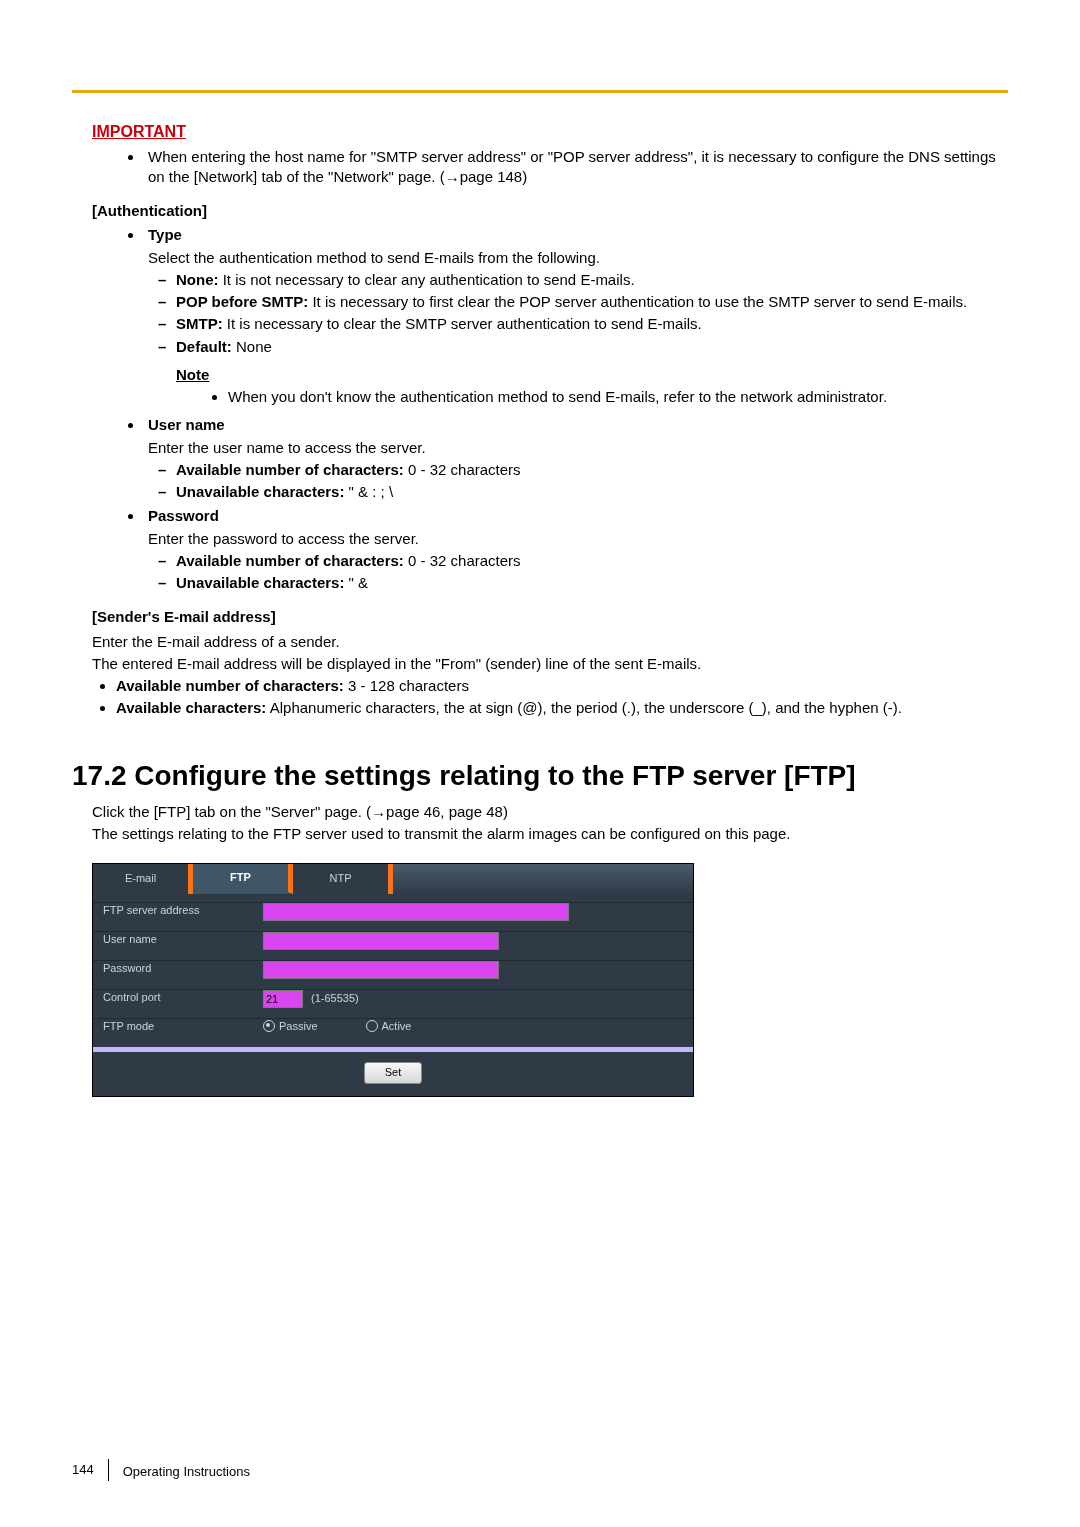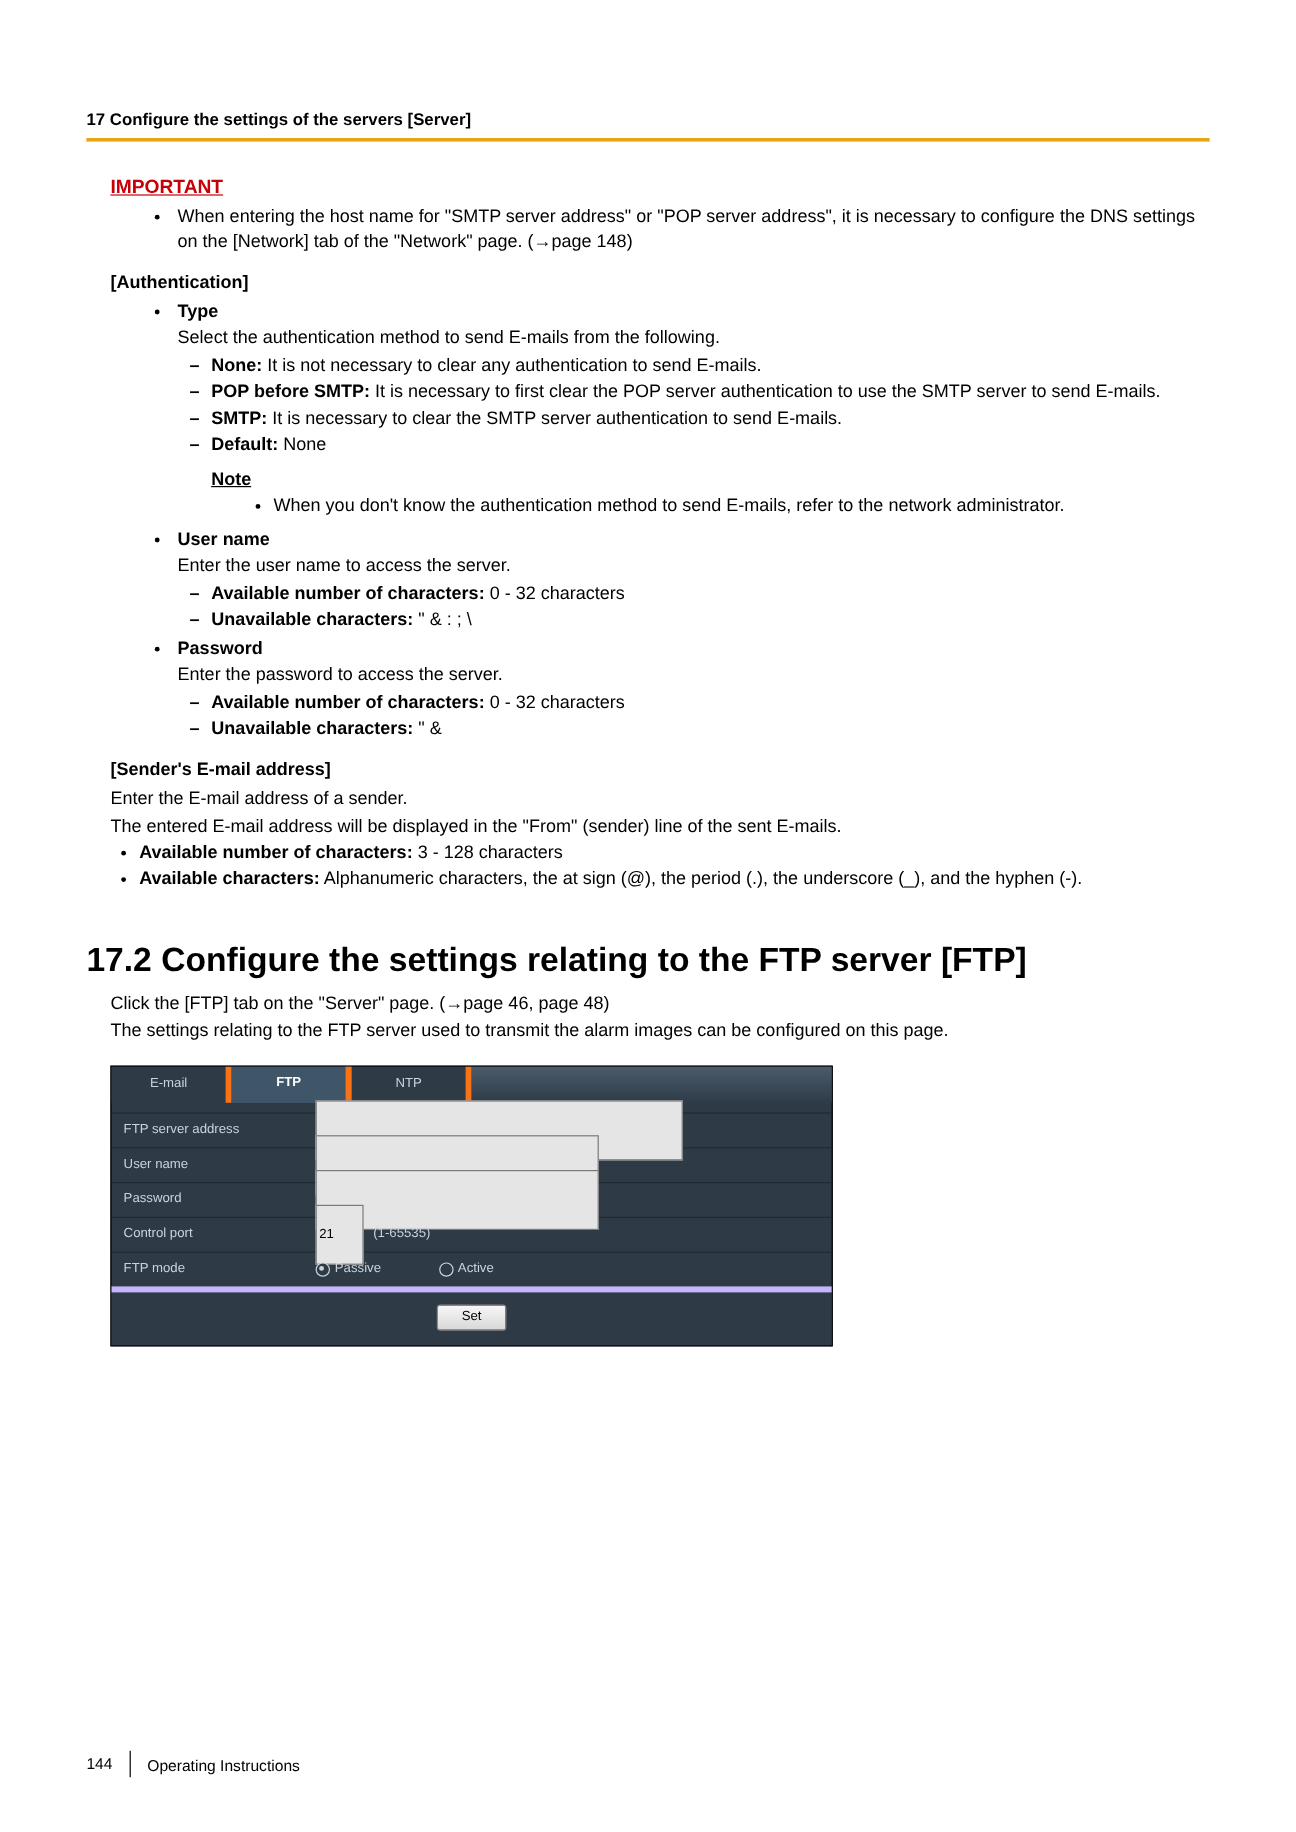--- a/index.html
+++ b/index.html
@@ -137,43 +137,43 @@
   }
   .tab-rest {
     flex: 1;
     background: linear-gradient(#4a5b6a, #2e3b47);
   }
   .ftp-body {
     padding: 8px 0 0 0;
   }
   .ftp-row {
     display: flex;
-    align-items: center;
+    align-items: flex-start;
     height: 28px;
     border-top: 1px solid #1f2a33;
     padding: 0 10px;
   }
   .ftp-row:first-child { border-top: 1px solid #1f2a33; }
   .ftp-label {
     width: 160px;
     color: #c9d3dc;
     font-size: 11px;
   }
   .ftp-field {
     flex: 1;
     display: flex;
     align-items: center;
     gap: 8px;
   }
   .txt {
-    background: #e5e5e5;
+    background: #d946ef;
     color: #000;
     border: 1px solid #7a7a7a;
     height: 16px;
-    padding: 16px 2px;
+    padding: 0 2px;
     font-size: 11px;
     box-sizing: content-box;
   }
   .txt.wide { width: 300px; }
   .txt.med  { width: 230px; }
   .txt.sm   { width: 34px; }
   .hint { color: #c9d3dc; font-size: 11px; }
   .radio {
     display: inline-flex;
     align-items: center;
@@ -232,21 +232,20 @@
   }
   .footer .ft {
     padding-left: 14px;
   }
 </style>
 </head>
 <body>
 
 <div class="page">
 
-  <div class="running-header">17 Configure the settings of the servers [Server]</div>
   <div class="header-rule"></div>
 
   <div class="content">
 
     <div class="important-head">IMPORTANT</div>
     <ul class="bullets">
       <li>When entering the host name for "SMTP server address" or "POP server address", it is necessary to configure the DNS settings on the [Network] tab of the "Network" page. (→page 148)</li>
     </ul>
 
     <div class="section-sub">[Authentication]</div>

